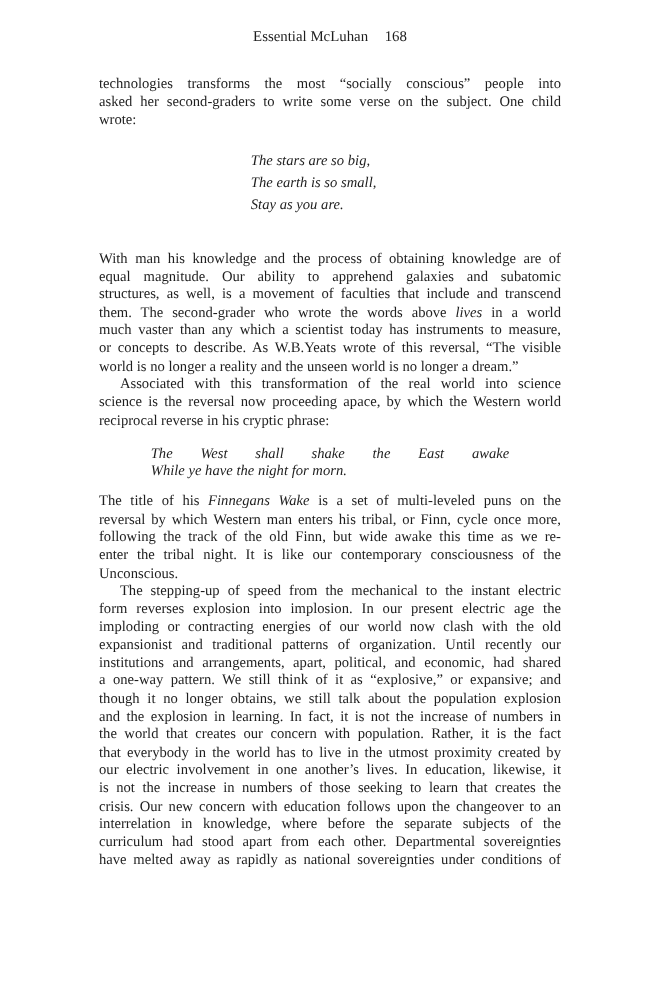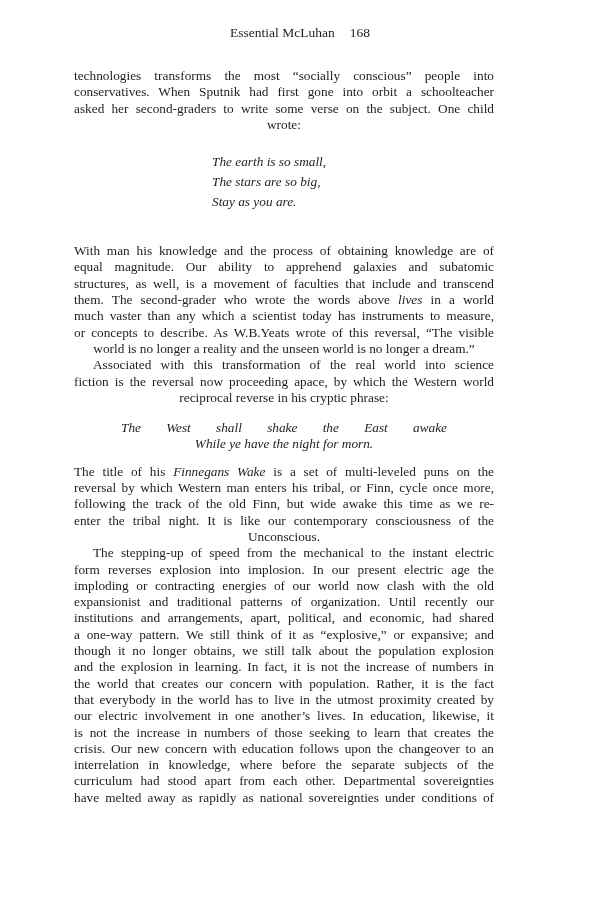--- a/index.html
+++ b/index.html
@@ -26,28 +26,28 @@
     text-align:center;
     font-size:13.5px;
     line-height:16px;
     white-space:nowrap;
   }
   .running-head .page-num{
     margin-left:15px;
   }
   .page-body{
     position:absolute;
-    top:68px;left:74px;
+    top:68px;left:90px;
     width:420px;
     font-size:13.3px;
     line-height:16.3px;
   }
   .block{margin:0;}
   .line{
-    text-align:center;
+    text-align:left;
   }
   .line.just{
     text-align:justify;
     text-align-last:justify;
   }
   .indent .line:first-child{
     text-indent:19px;
   }
   
   .verse{
@@ -73,41 +73,40 @@
 </head>
 <body>
 
 <div class="page">
   <div class="running-head">
     <span class="book-title">Essential McLuhan</span><span class="page-num">168</span>
   </div>
   <div class="page-body">
       <div class="block para">
         <div class="line just">technologies transforms the most “socially conscious” people into</div>
-        <div class="line just">conservatives. When Sputnik had first gone into orbit a schoolteacher</div>
         <div class="line just">asked her second-graders to write some verse on the subject. One child</div>
         <div class="line">wrote:</div>
       </div>
       <div class="block verse">
+        <div class="line just"><i>The stars are so big,</i></div>
         <div class="line just"><i>The earth is so small,</i></div>
-        <div class="line just"><i>The stars are so big,</i></div>
         <div class="line"><i>Stay as you are.</i></div>
       </div>
       <div class="block para">
         <div class="line just">With man his knowledge and the process of obtaining knowledge are of</div>
         <div class="line just">equal magnitude. Our ability to apprehend galaxies and subatomic</div>
         <div class="line just">structures, as well, is a movement of faculties that include and transcend</div>
         <div class="line just">them. The second-grader who wrote the words above <i>lives</i> in a world</div>
         <div class="line just">much vaster than any which a scientist today has instruments to measure,</div>
         <div class="line just">or concepts to describe. As W.B.Yeats wrote of this reversal, “The visible</div>
         <div class="line">world is no longer a reality and the unseen world is no longer a dream.”</div>
       </div>
       <div class="block para indent">
         <div class="line just">Associated with this transformation of the real world into science</div>
-        <div class="line just">fiction is the reversal now proceeding apace, by which the Western world</div>
+        <div class="line just">science is the reversal now proceeding apace, by which the Western world</div>
         <div class="line">reciprocal reverse in his cryptic phrase:</div>
       </div>
       <div class="block quote">
         <div class="line just"><i>The West shall shake the East awake</i></div>
         <div class="line"><i>While ye have the night for morn.</i></div>
       </div>
       <div class="block para">
         <div class="line just">The title of his <i>Finnegans Wake</i> is a set of multi-leveled puns on the</div>
         <div class="line just">reversal by which Western man enters his tribal, or Finn, cycle once more,</div>
         <div class="line just">following the track of the old Finn, but wide awake this time as we re-</div>

